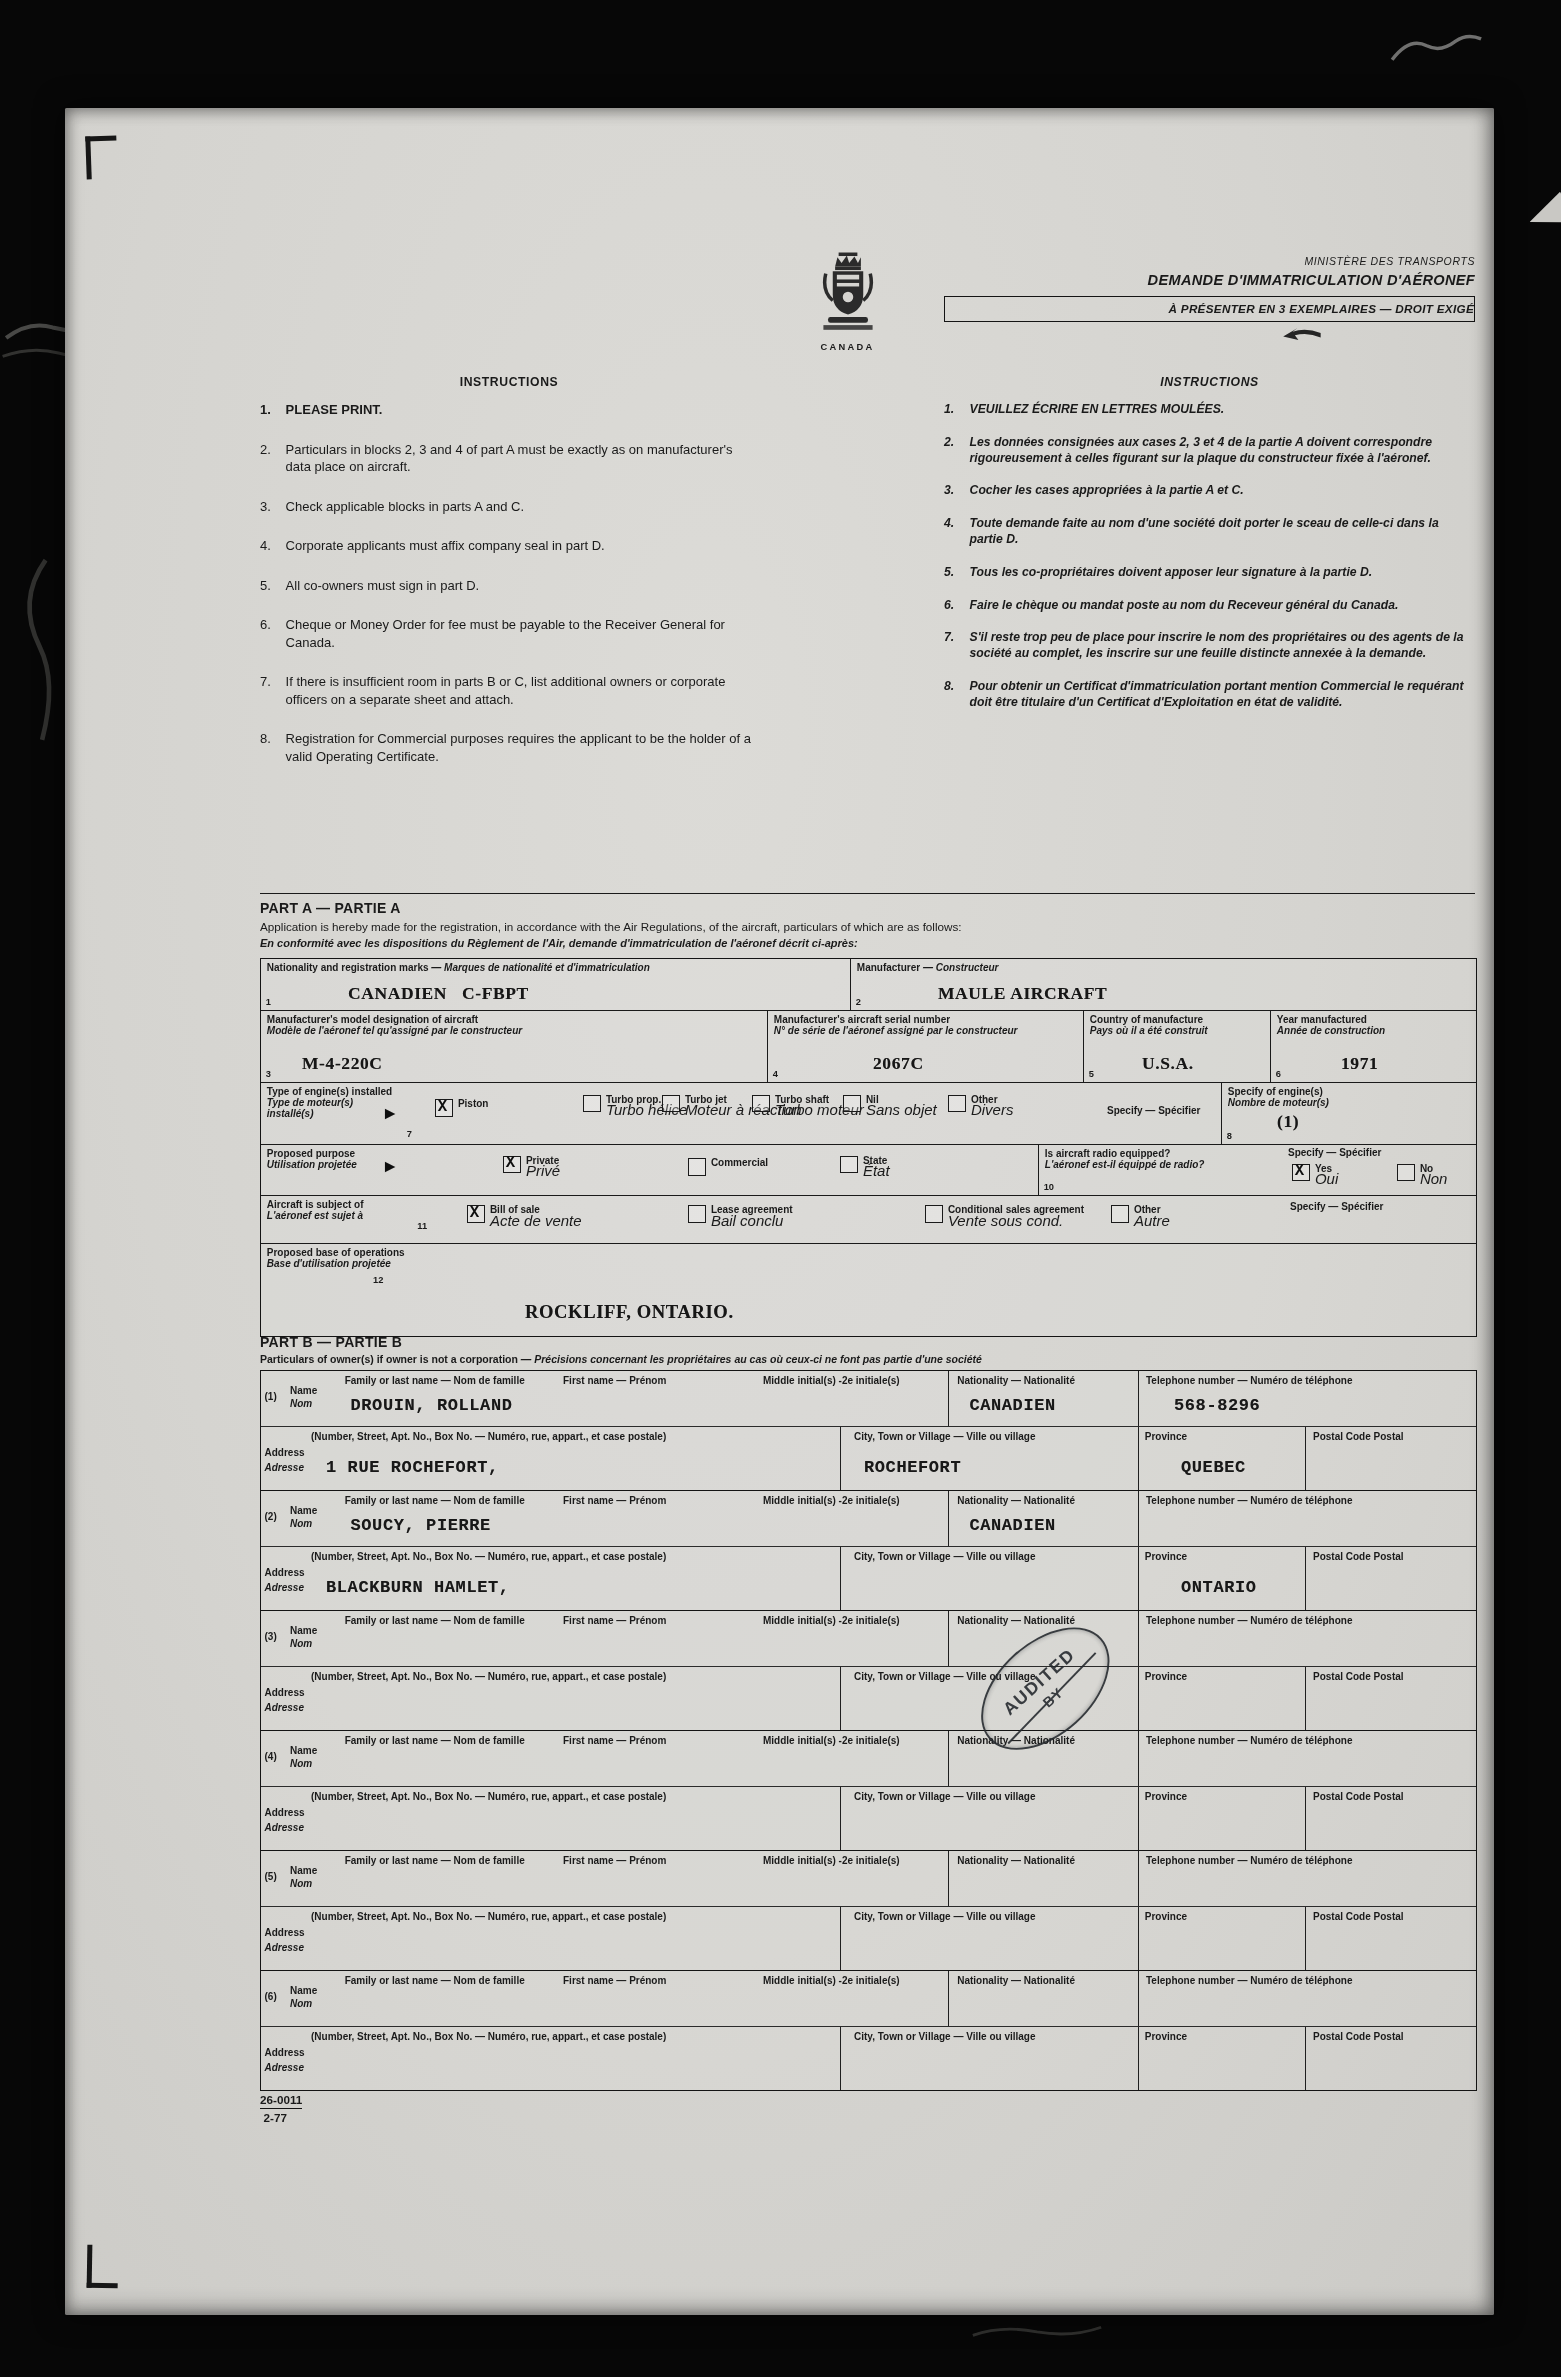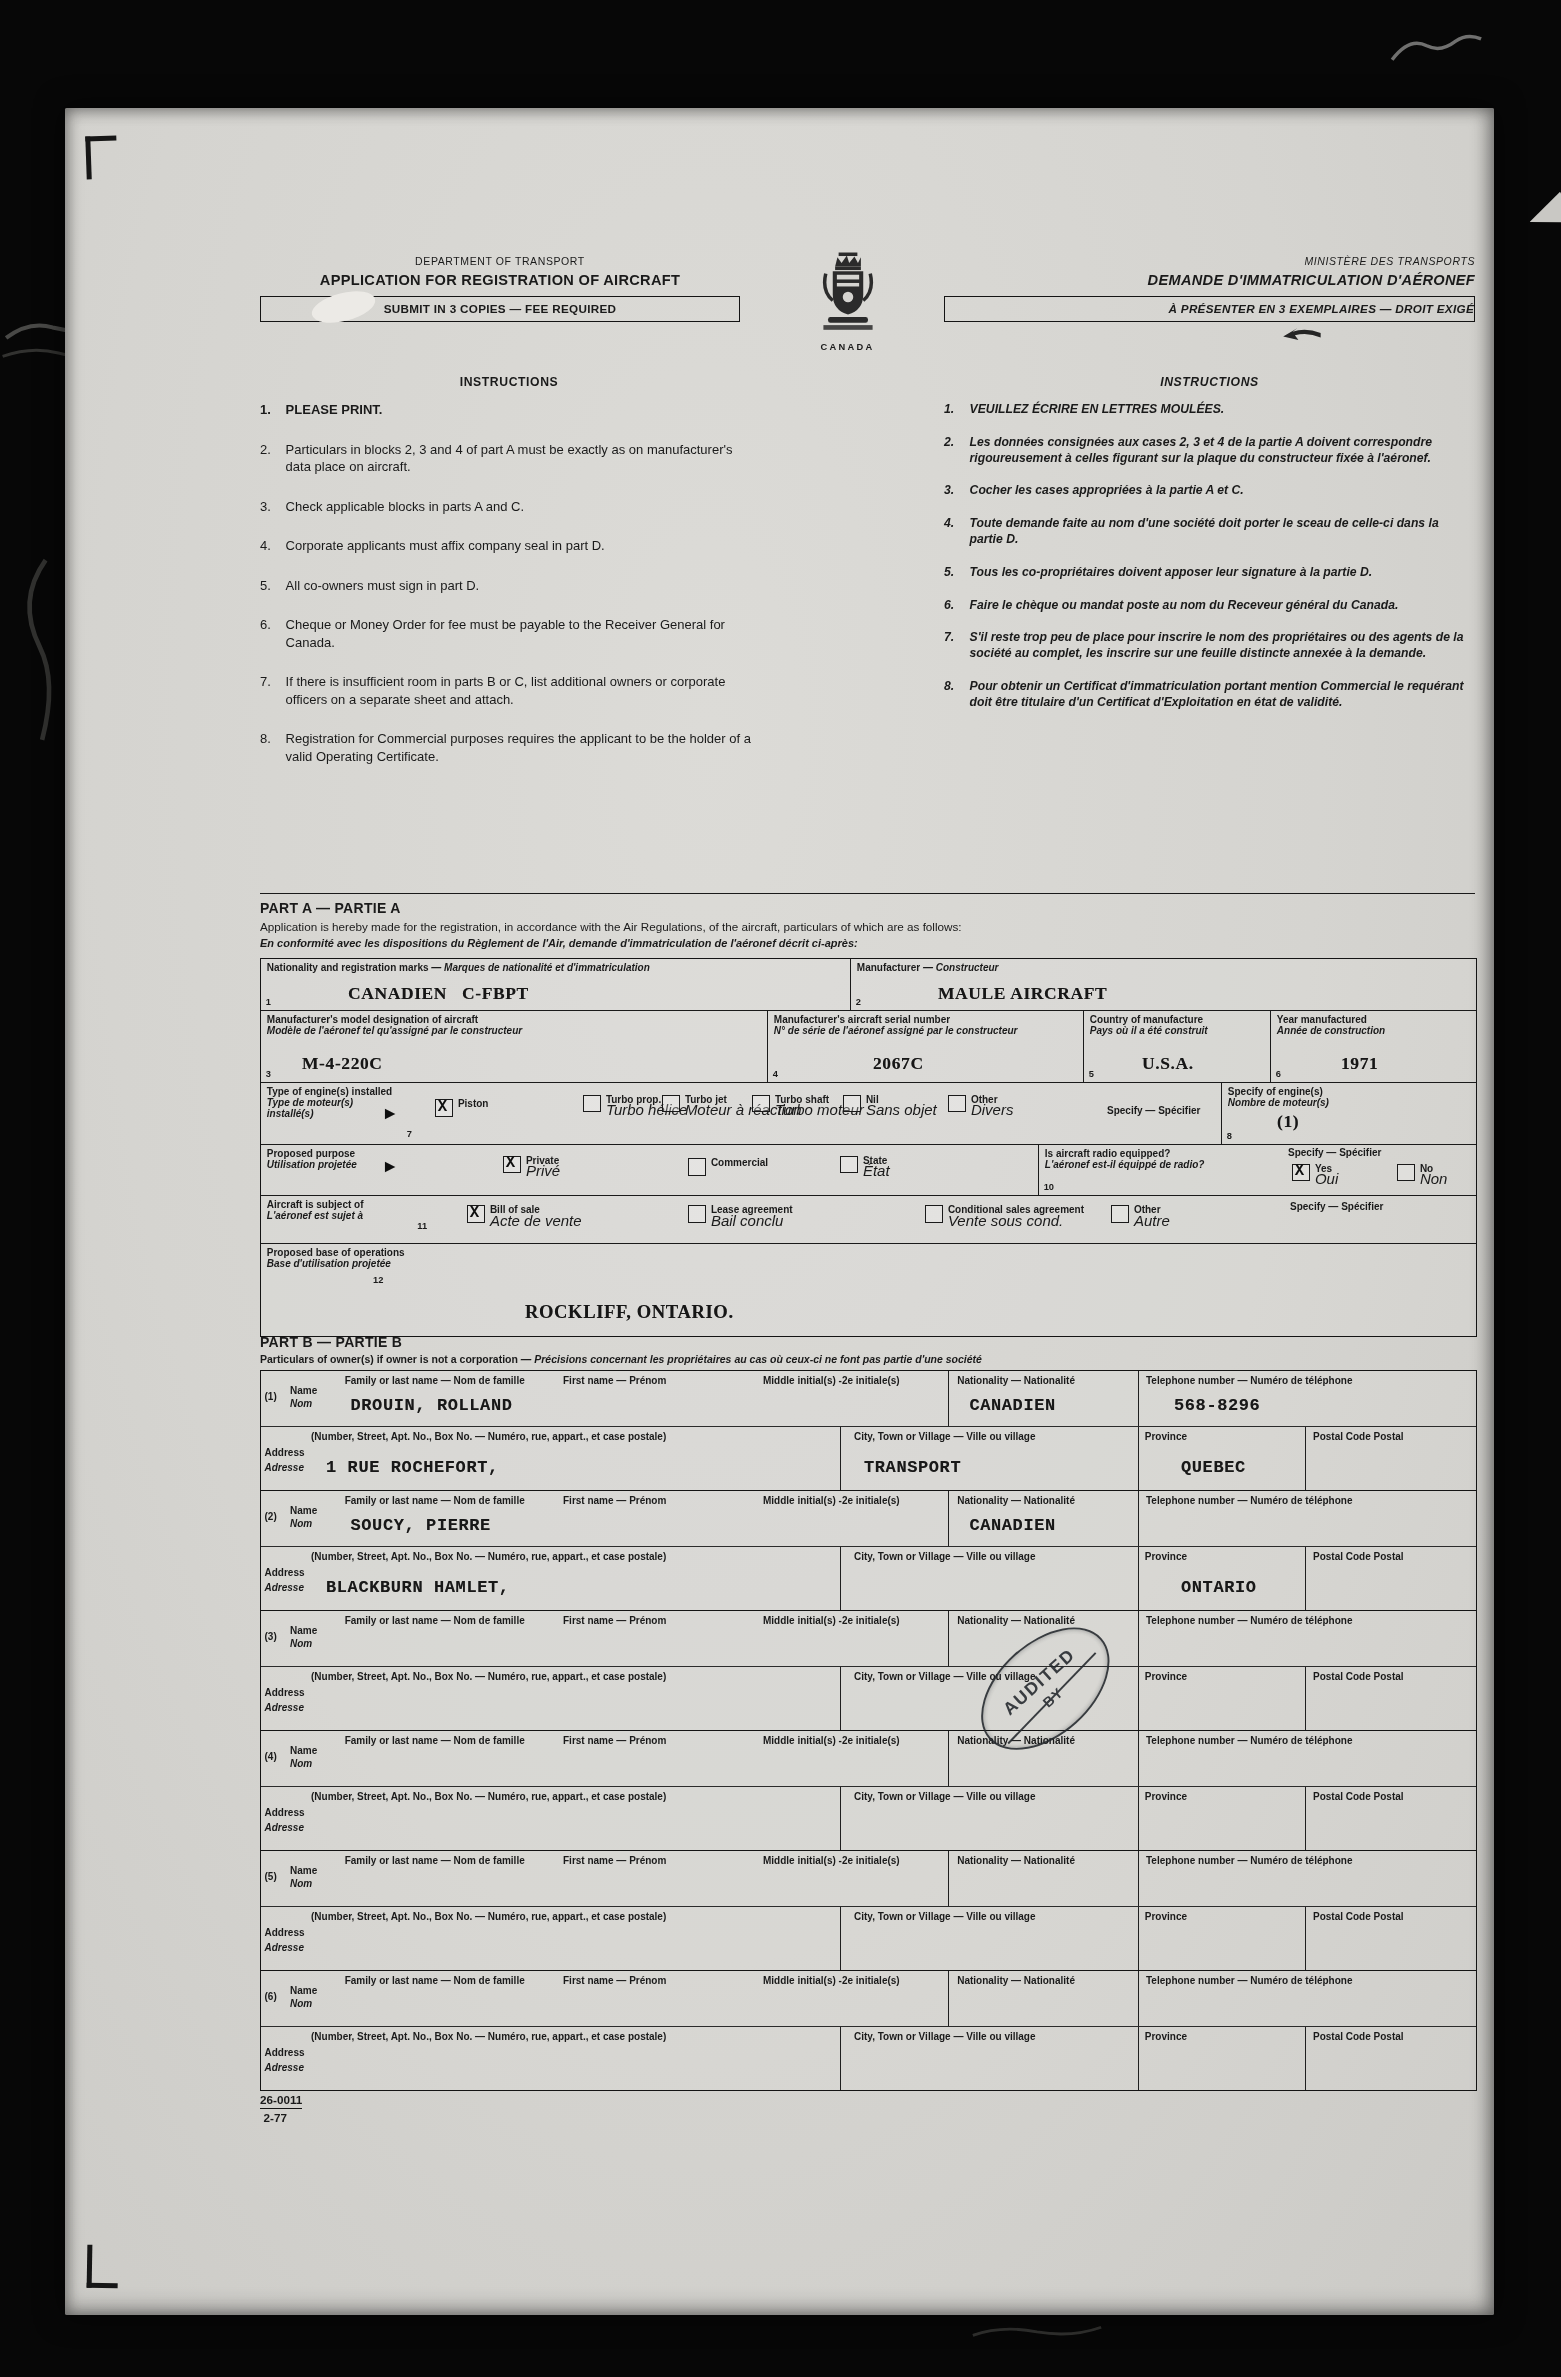--- a/index.html
+++ b/index.html
@@ -121,28 +121,20 @@
 </svg>
 <svg class="artifact" style="left:967px;top:2312px" width="140" height="41" viewBox="0 0 240 70">
   <path d="M10 40 q50 -18 110 -6 q60 10 110 -8" stroke="#4c4c4a" stroke-width="5" fill="none" opacity=".6"></path>
 </svg>
 
 <div class="paper">
   <div class="corner-tear"></div>
   <div class="crop-tl"></div>
   <div class="crop-bl"></div>
 
-  <div class="hdr-left">
-    <div class="hdr-dept">DEPARTMENT OF TRANSPORT</div>
-    <div class="hdr-title">APPLICATION FOR REGISTRATION OF AIRCRAFT</div>
-    <div class="hdr-box">
-      <span>SUBMIT IN 3 COPIES — FEE REQUIRED</span>
-      <div class="blob"></div>
-    </div>
-  </div>
 
   <div class="hdr-center">
     <svg width="54" height="89" viewBox="0 0 92 152">
       <g fill="#2b2b2b">
         <rect x="30" y="6" width="32" height="6"></rect>
         <path d="M28 14 l7 10 9-13 4 13 9-11 6 11 5-10 v16 H24 z"></path>
         <rect x="24" y="30" width="44" height="6"></rect>
         <path d="M20 38 h52 v40 q0 26 -26 34 q-26 -8 -26 -34 z"></path>
         <path d="M8 42 q-7 30 12 46" stroke="#2b2b2b" stroke-width="6" fill="none"></path>
         <path d="M84 42 q7 30 -12 46" stroke="#2b2b2b" stroke-width="6" fill="none"></path>
@@ -556,21 +548,21 @@
         </div>
         <div class="ob-row ob-addr-row">
           <div class="obc" style="width:579px">
             <span class="sml" style="left:50px;top:3.5px">(Number, Street, Apt. No., Box No. — Numéro, rue, appart., et case postale)</span>
             <span class="sml" style="left:3.5px;top:20px">Address</span>
             <span class="sml it" style="left:3.5px;top:35px">Adresse</span>
             <span class="pbval" style="left:65px;top:31px">1 RUE ROCHEFORT,</span>
           </div>
           <div class="obc obl" style="width:297px">
             <span class="sml" style="left:13px;top:3.5px">City, Town or Village — Ville ou village</span>
-            <span class="pbval" style="left:23px;top:31px">TRANSPORT</span>
+            <span class="pbval" style="left:23px;top:31px">ROCHEFORT</span>
           </div>
           <div class="obc obl" style="width:166px">
             <span class="sml" style="left:5.8px;top:3.5px">Province</span>
             <span class="pbval" style="left:42px;top:31px">QUEBEC</span>
           </div>
           <div class="obc obl" style="width:169px">
             <span class="sml" style="left:7px;top:3.5px">Postal Code Postal</span>
             <span class="pbval" style="left:23px;top:31px"></span>
           </div>
         </div>

